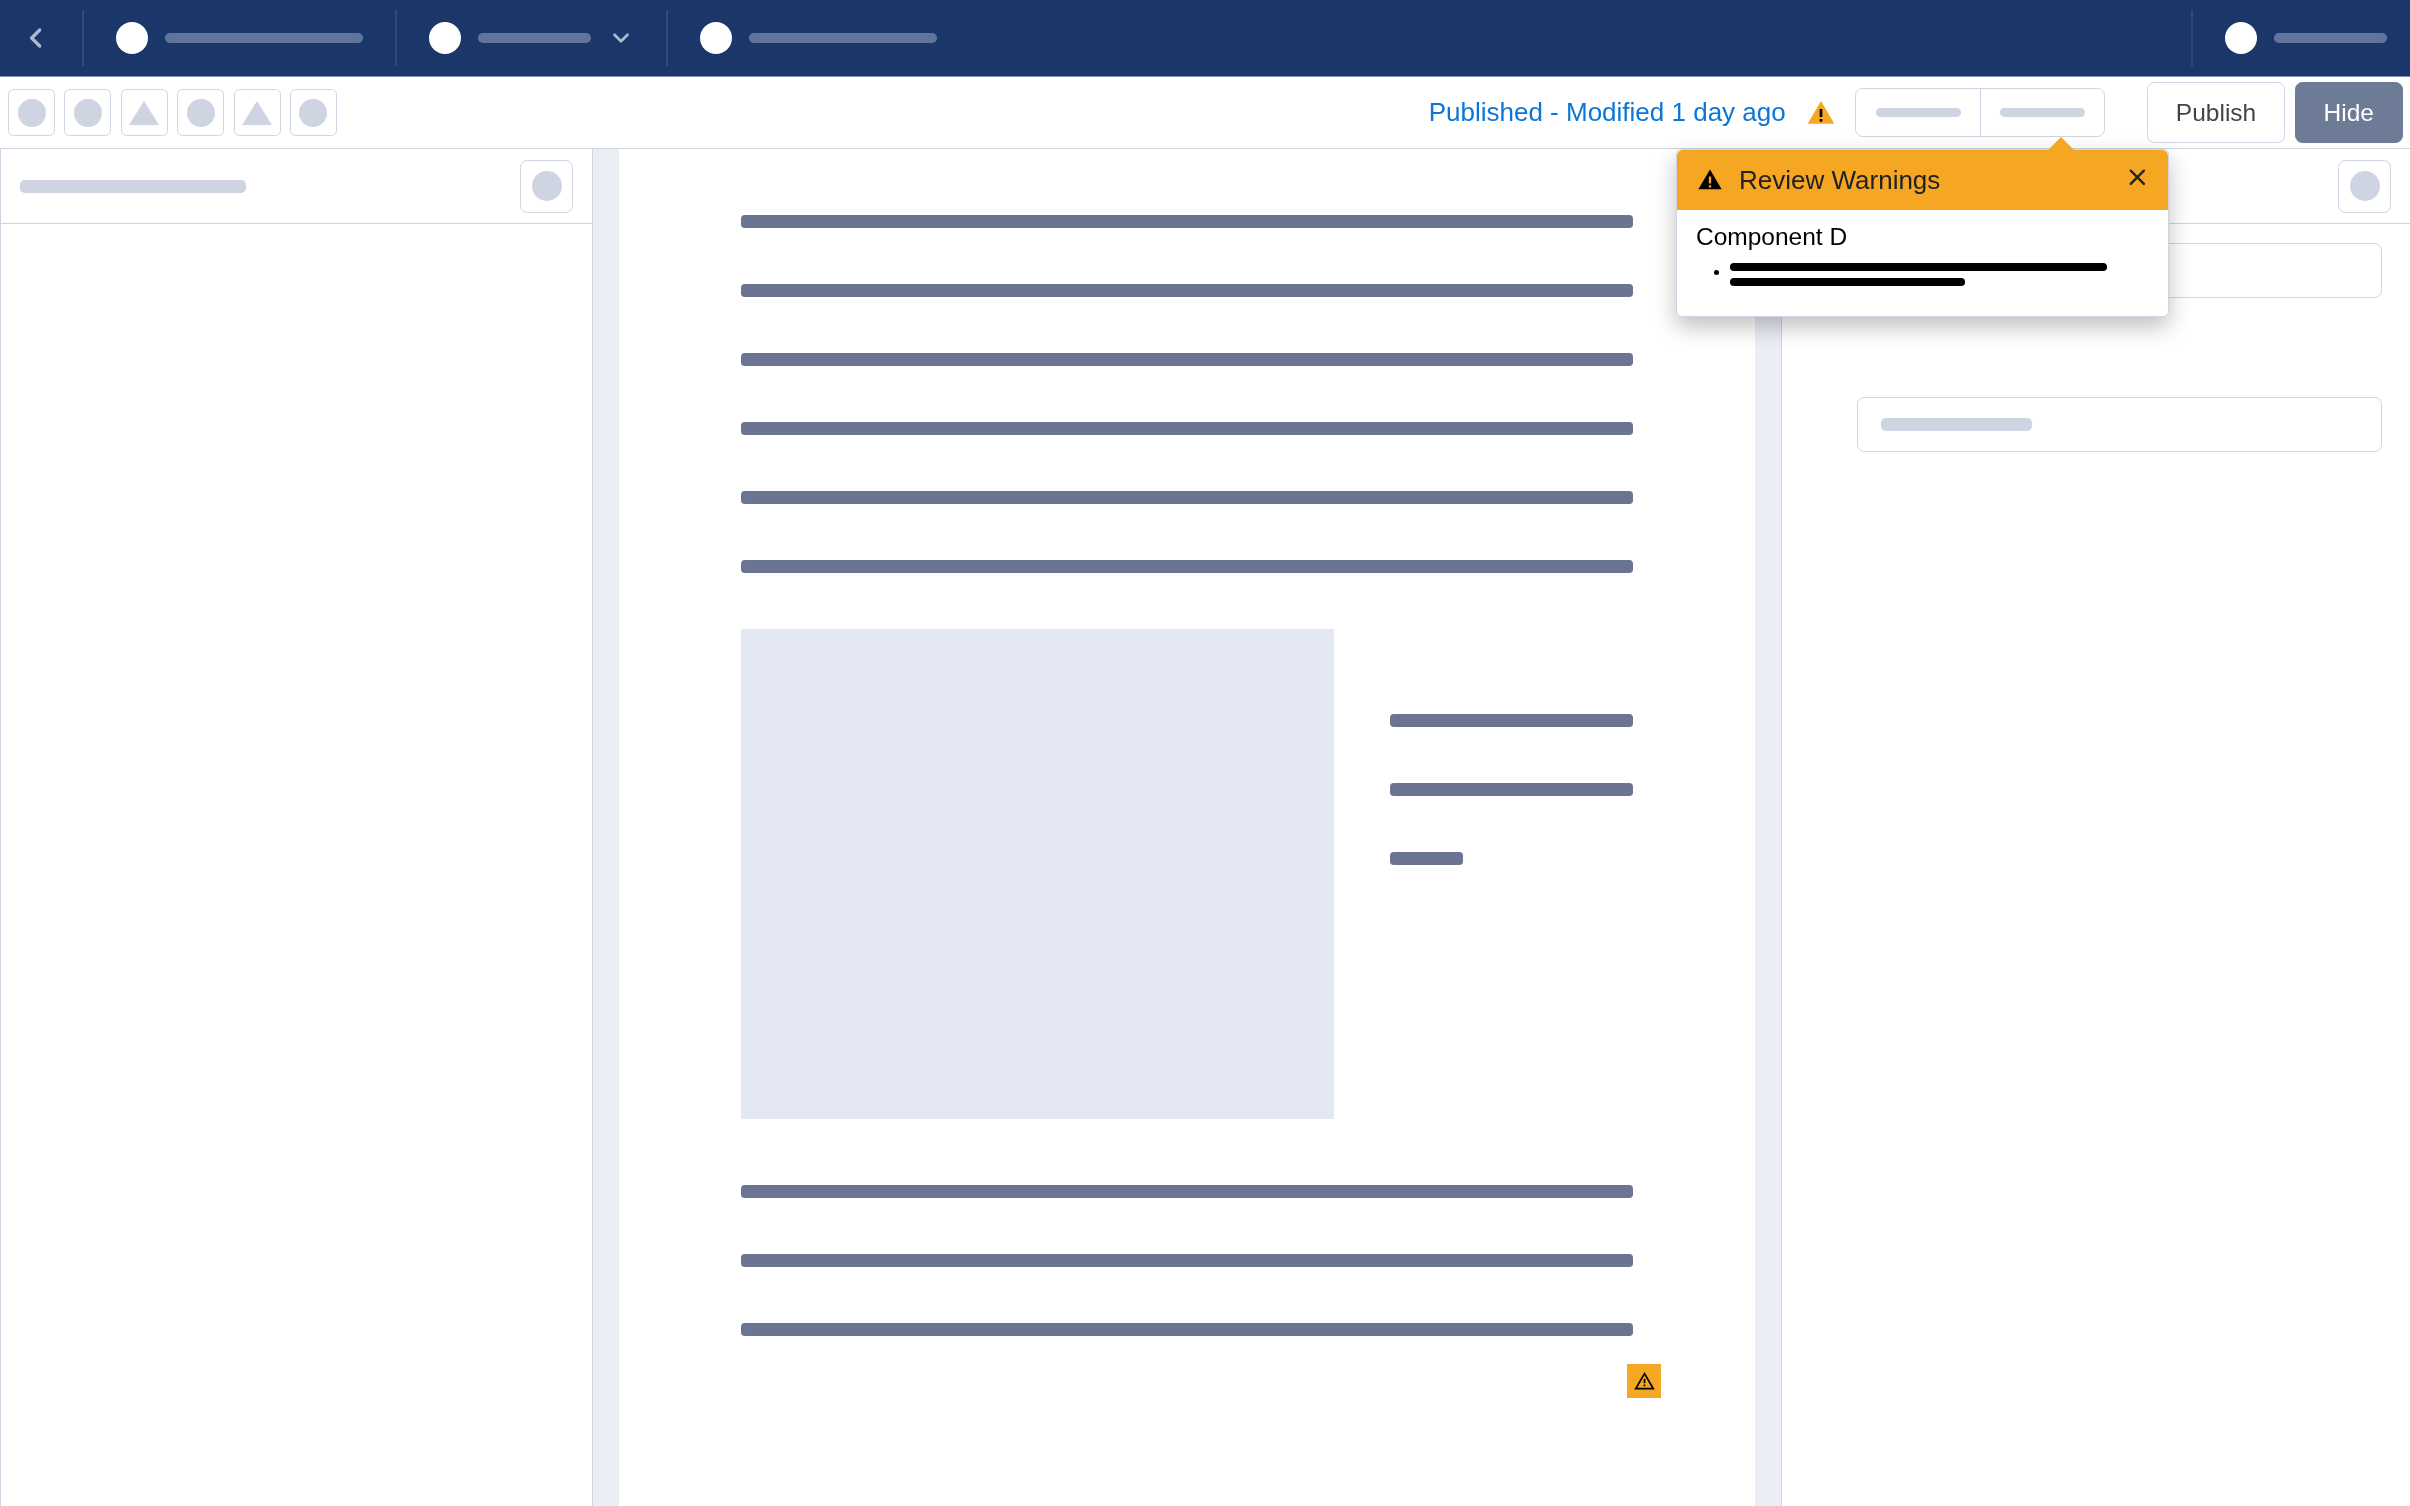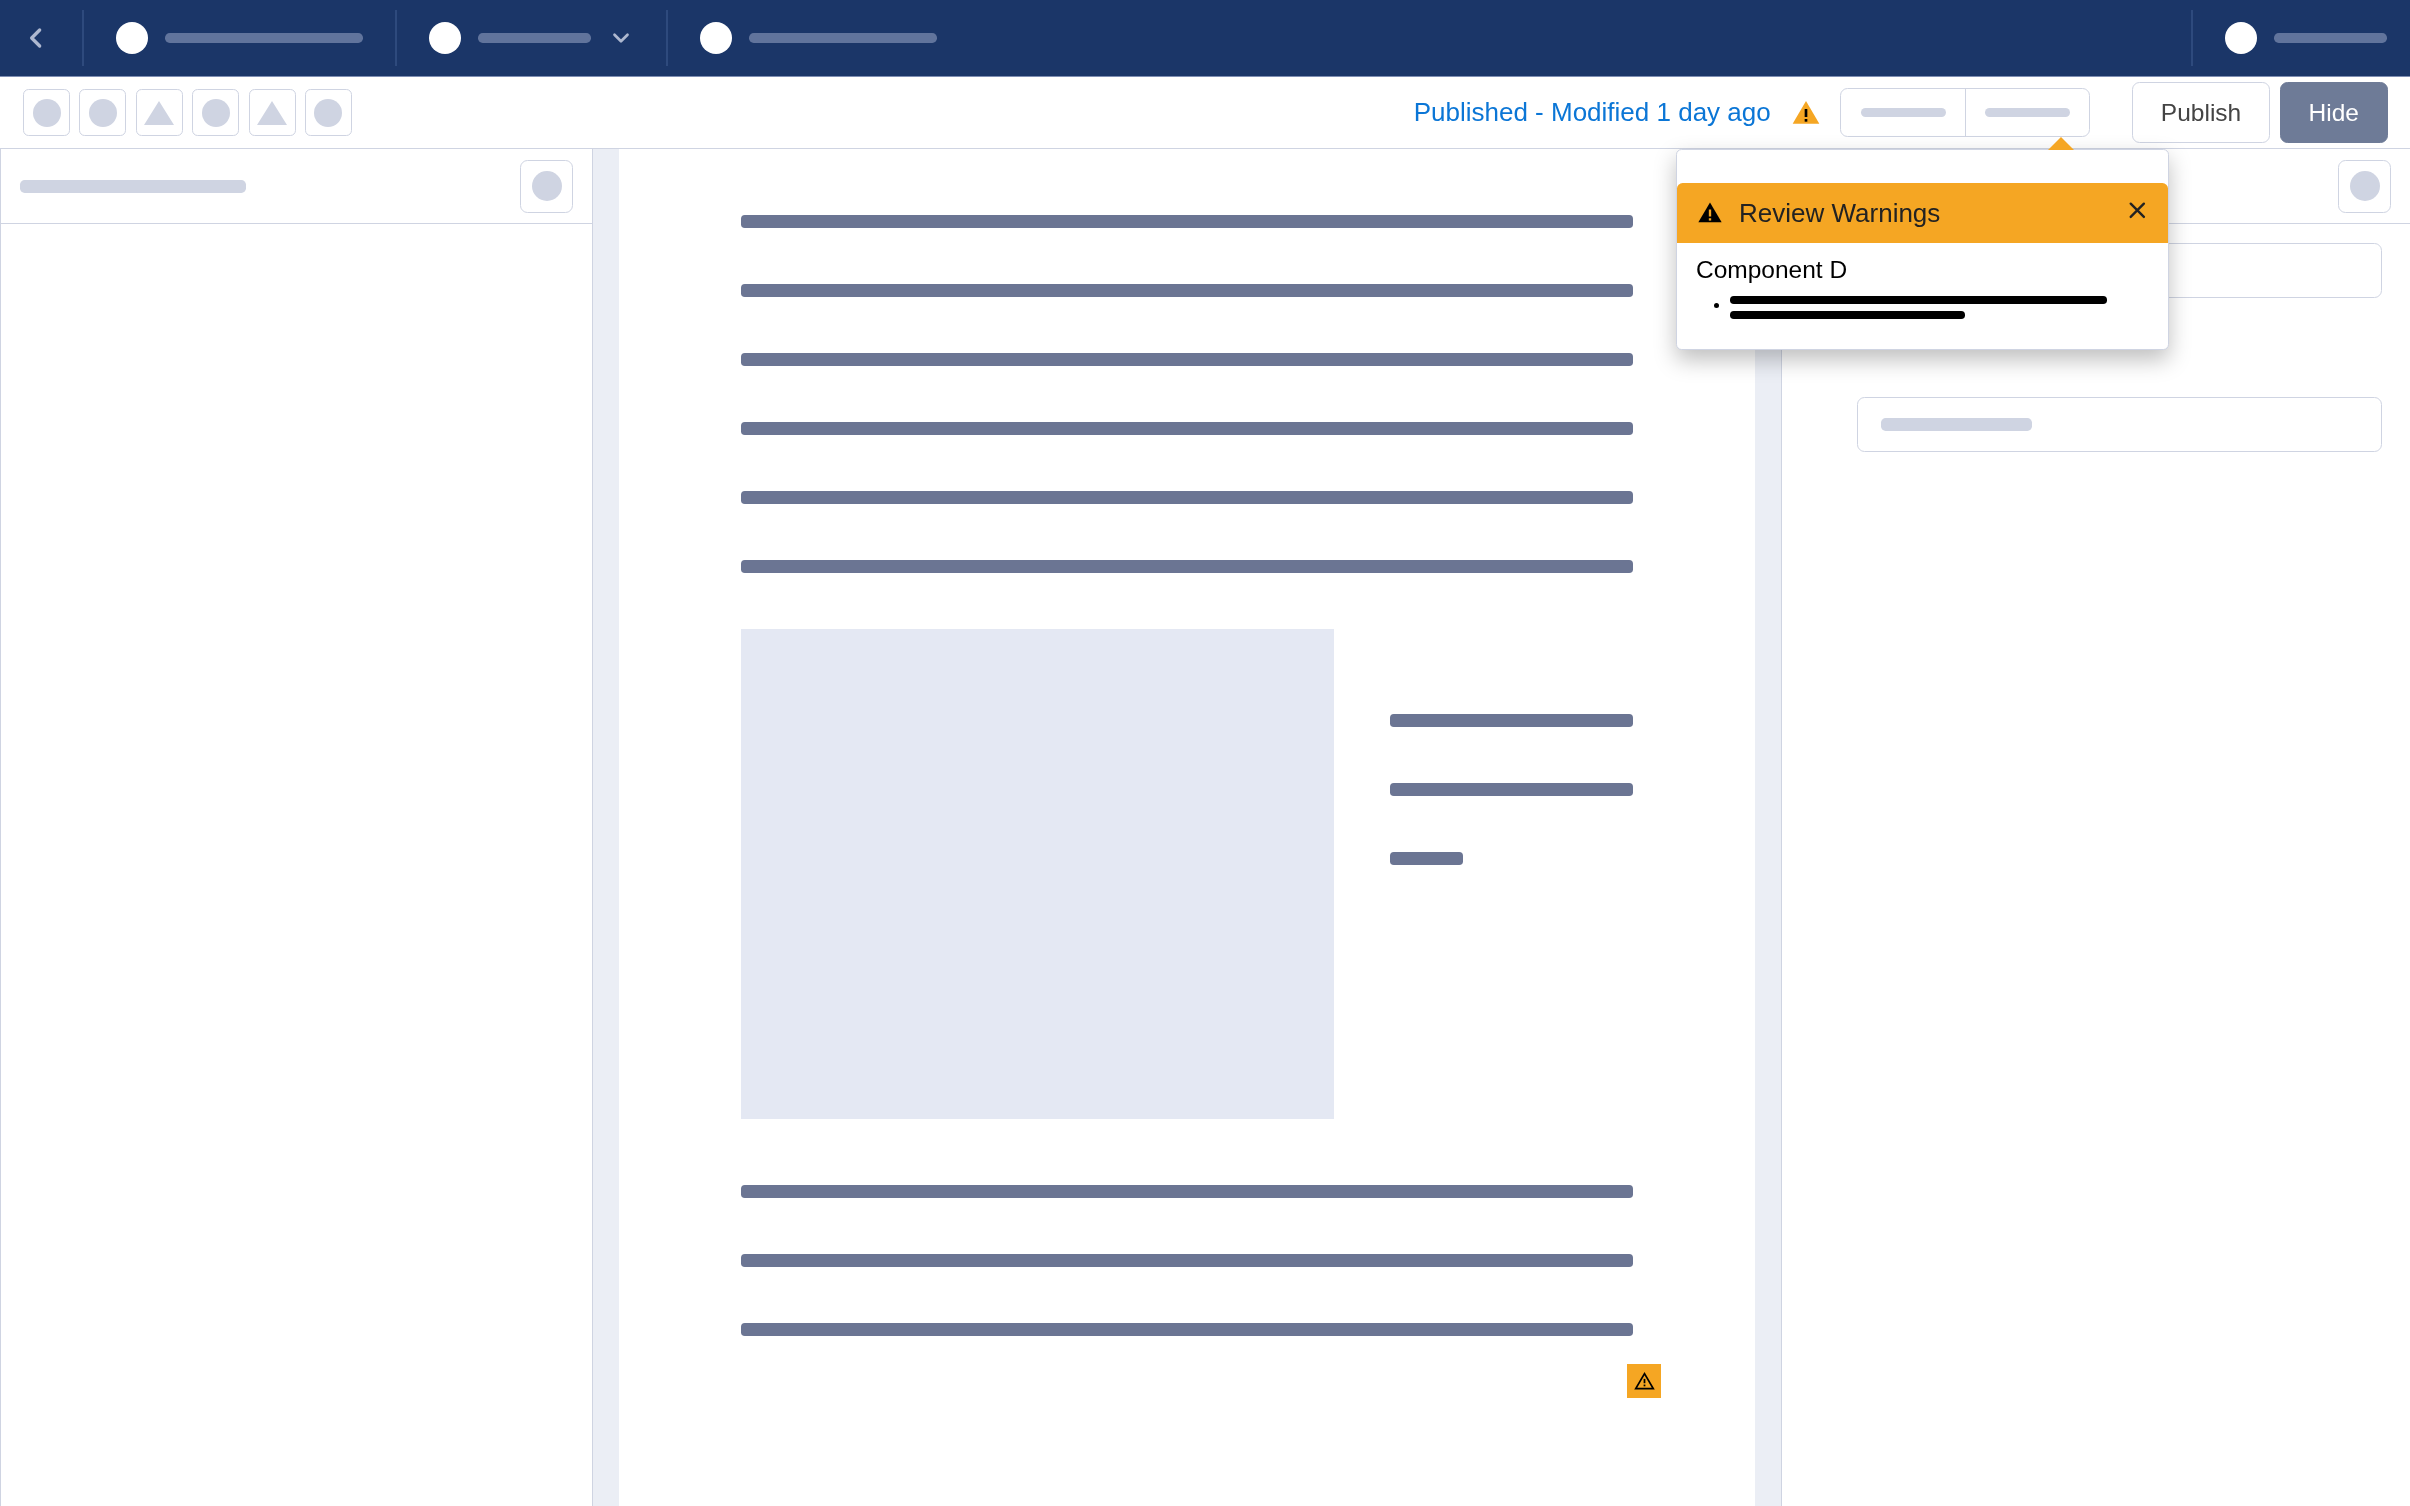--- a/index.html
+++ b/index.html
@@ -10,21 +10,21 @@
 .gh-back { width: 56px; height: 77px; display: flex; align-items: center; justify-content: center; }
 .gh-back svg { width: 32px; height: 32px; }
 .gh-divider { width: 1.9px; height: 56px; background: #2e4a7d; }
 .gh-tab { display: flex; align-items: center; gap: 17px; padding: 0 15px; }
 .gh-circle { width: 32px; height: 32px; border-radius: 50%; background: #fff; }
 .gh-line { height: 9.4px; border-radius: 4.7px; background: #61749c; }
 .gh-chev { width: 26px; height: 26px; }
 .gh-spacer { flex: 1; }
 
 
-.tb { height: 72px; border-bottom: 1.9px solid #cfd4e2; display: flex; align-items: center; padding: 0 23px; gap: 9.4px; position: relative; }
+.tb { height: 72px; border-bottom: 1.9px solid #cfd4e2; display: flex; align-items: center; padding: 0 8px; gap: 9.4px; position: relative; }
 .icon-btn { width: 47px; height: 47px; border: 1.9px solid #cfd4e2; border-radius: 5.6px; background: #fff; display: flex; align-items: center; justify-content: center; }
 .icon-btn .ph-circle { width: 28px; height: 28px; border-radius: 50%; background: #cfd4e2; }
 .icon-btn .ph-tri { width: 0; height: 0; border-left: 15px solid transparent; border-right: 15px solid transparent; border-bottom: 24.5px solid #cfd4e2; }
 .tb-spacer { flex: 1; }
 .status { color: #0b76d6; font-size: 26px; }
 .warn-badge { width: 36px; height: 32px; display: flex; align-items: center; justify-content: center; margin: 0 7.5px; }
 .seg { display: flex; border: 1.9px solid #cfd4e2; border-radius: 7.5px; overflow: hidden; }
 .seg > div { width: 124px; height: 47px; display: flex; align-items: center; justify-content: center; }
 .seg > div + div { border-left: 1.9px solid #cfd4e2; }
 .ph-bar { height: 9.4px; border-radius: 4.7px; background: #cfd4e2; }
@@ -55,21 +55,21 @@
 .panel-r .hdr { height: 75px; border-bottom: 1.9px solid #cfd4e2; display: flex; align-items: center; padding: 0 19px; }
 .panel-r .hdr .sp { flex: 1; }
 .panel-r .hdr .sq { width: 53px; height: 53px; border: 1.9px solid #cfd4e2; border-radius: 7.5px; display: flex; align-items: center; justify-content: center; }
 .panel-r .hdr .sq .ph-circle { width: 30px; height: 30px; border-radius: 50%; background: #cfd4e2; }
 .panel-r .cards { padding: 19px 28px 0 75px; display: flex; flex-direction: column; gap: 26px; }
 .card { border: 1.9px solid #cfd4e2; border-radius: 7.5px; height: 55px; display: flex; align-items: center; padding: 0 22.6px; }
 .card .ph-bar { width: 151px; height: 13px; }
 
 
 .popover { position: absolute; top: 149px; left: 1676px; width: 493px; background: #fff; border: 0.9px solid #cfd4e2; border-radius: 5.6px; box-shadow: 0 9.4px 22.6px rgba(0,0,0,0.25); z-index: 50; }
-.pop-hdr { background: #f5a623; height: 60px; border-radius: 5.6px 5.6px 0 0; display: flex; align-items: center; padding: 0 19px; gap: 15px; margin-top: 33px; }
+.pop-hdr { background: #f5a623; height: 60px; border-radius: 5.6px 5.6px 0 0; display: flex; align-items: center; padding: 0 19px; gap: 15px; }
 .pop-hdr .title { flex: 1; font-size: 26px; color: #222; }
 .pop-hdr .x { font-size: 28px; color: #222; cursor: pointer; }
 .pop-link { padding: 13px 19px; color: #0b76d6; font-size: 24.5px; border-bottom: 0.9px solid #cfd4e2; }
 .pop-body { padding: 13px 19px 22.6px; }
 .pop-body .name { font-size: 24.5px; margin-bottom: 12px; }
 .pop-body ul { padding-left: 34px; }
 .pop-body li .bl { display:block; height: 7.5px; background: #000; border-radius: 3.8px; margin: 7.5px 0; }
 .pop-arrow { position: absolute; top: -13px; right: 94px; width: 0; height: 0; border-left: 13px solid transparent; border-right: 13px solid transparent; border-bottom: 13px solid #f5a623; }
 </style>
 </head>

